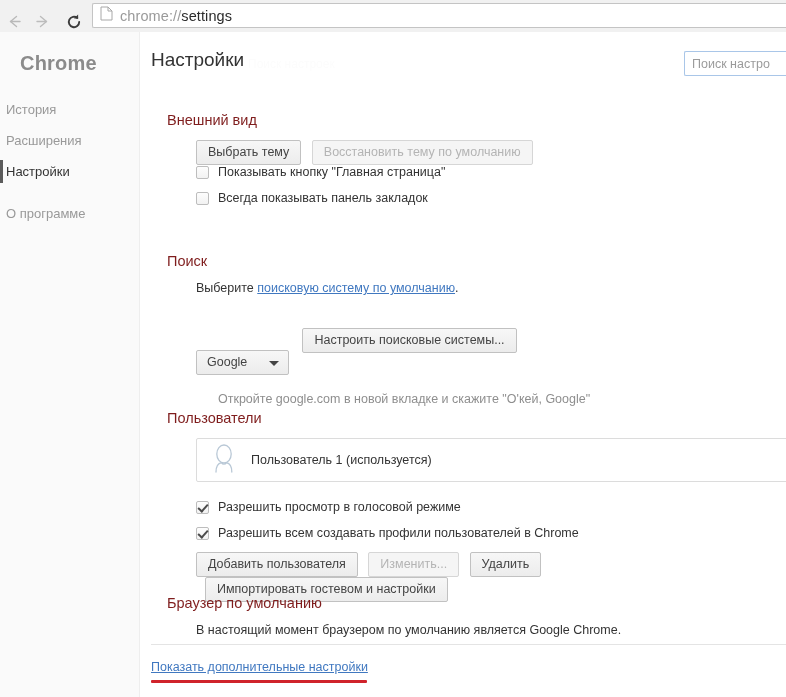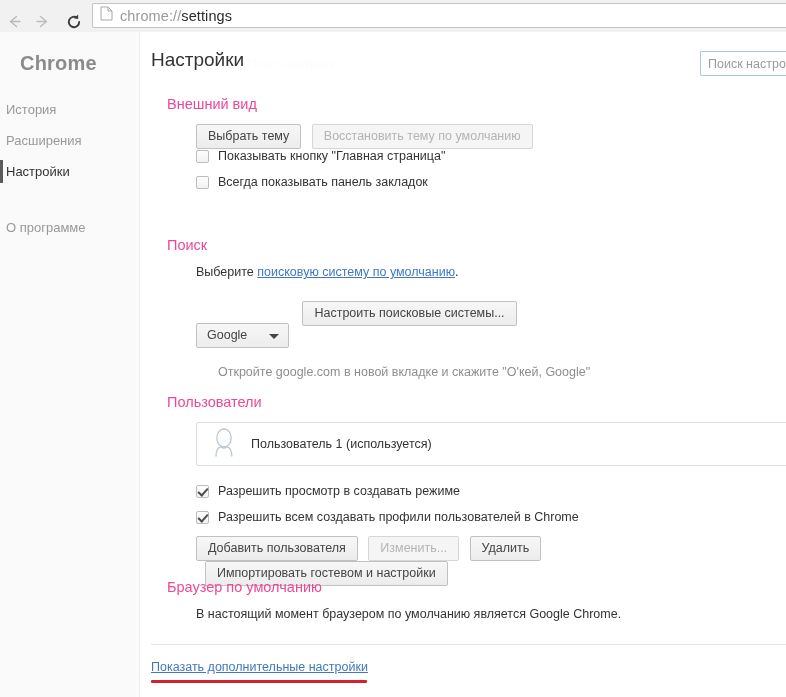--- a/index.html
+++ b/index.html
@@ -71,58 +71,58 @@
     padding-left: 6px;
     font-size: 13px; color: #999999;
     cursor: pointer; white-space: nowrap;
   }
   .nav-item.active { color: #333333; }
   .nav-item.active::before {
     content: ""; position: absolute;
     left: 0; top: 4px; width: 3px; height: 23px;
     background: #5b5b5b;
   }
-  .nav-item.spaced { margin-top: 25px; }
+  .nav-item.spaced { margin-top: 11px; }
 
   
   .content {
     position: absolute; left: 140px; top: 0;
     width: 646px; height: 665px;
   }
 
   .page-title {
     position: absolute; left: 11px; top: 17px;
     font-size: 19px; color: #333333; font-weight: 400;
   }
   .ghost-text {
     position: absolute; left: 108px; top: 25px;
     font-size: 12px; color: #fcfcfc;
     user-select: none; pointer-events: none;
     white-space: nowrap;
   }
   .search-box {
     position: absolute; right: 0; top: 19px;
-    width: 86px; height: 25px;
+    width: 102px; height: 25px;
     border: 1px solid #a9c6e8;
     border-right: none;
     border-radius: 2px 0 0 2px;
     background: #fff;
     display: flex; align-items: center;
     padding-left: 7px;
     overflow: hidden;
   }
   .search-box span {
     font-size: 12.5px; color: #9b9b9b;
     white-space: nowrap;
   }
 
   .section { position: absolute; left: 27px; }
   .section-title {
-    font-size: 14.5px; color: #ec4899;
-    font-weight: 400; margin: 0 0 12px 0;
+    font-size: 14.5px; color: #7f1d1d;
+    font-weight: 400; margin: 16px 0 12px 0;
   }
   .indent { margin-left: 29px; }
 
   
   .btn {
     display: inline-block;
     height: 25px; line-height: 23px;
     padding: 0 11px;
     font-size: 12.5px;
     font-family: "Liberation Sans", sans-serif;
@@ -315,21 +315,21 @@
         <div class="check-row">
           <span class="cbox"></span>
           <span class="check-label">Всегда показывать панель закладок</span>
         </div>
       </div>
     </div>
 
     <div class="section" style="top:205px">
       <div class="section-title">Поиск</div>
       <div class="indent">
-        <div class="plain-text" style=""><span>Выберите </span><span class="lnk">поисковую систему по умолчанию</span><span>.</span></div>
+        <div class="plain-text" style="margin-bottom:11px"><span>Выберите </span><span class="lnk">поисковую систему по умолчанию</span><span>.</span></div>
 
         <div style="margin-bottom:17px">
           <div class="select">
             <span class="val">Google</span>
             <span class="arrow"></span>
           </div>
           <button class="btn" style="margin-left:9px">Настроить поисковые системы...</button>
         </div>
 
         <div class="sub-note">Откройте google.com в новой вкладке и скажите "О'кей, Google"</div>
@@ -346,21 +346,21 @@
               <ellipse cx="13" cy="11" rx="7.2" ry="9" fill="none" stroke="#b9c8d6" stroke-width="1.3"></ellipse>
               <path d="M5 29 C5 22 8.5 20 10.5 19.6 M20.8 29 C20.8 22 17.4 20 15.4 19.6" fill="none" stroke="#b9c8d6" stroke-width="1.3" stroke-linecap="round"></path>
               <path d="M10.5 19.6 C11.6 21.6 14.3 21.6 15.4 19.6" fill="none" stroke="#b9c8d6" stroke-width="1.3"></path>
             </svg>
           </span>
           <span class="user-name">Пользователь 1 (используется)</span>
         </div>
 
         <div class="check-row" style="margin-top:18px">
           <span class="cbox checked"></span>
-          <span class="check-label">Разрешить просмотр в создавать режиме</span>
+          <span class="check-label">Разрешить просмотр в голосовой режиме</span>
         </div>
         <div class="check-row">
           <span class="cbox checked"></span>
           <span class="check-label">Разрешить всем создавать профили пользователей в Chrome</span>
         </div>
 
         <div style="margin-top:3px">
           <button class="btn">Добавить пользователя</button>
           <button class="btn disabled" style="margin-left:6px">Изменить...</button>
           <button class="btn" style="margin-left:6px">Удалить</button>

